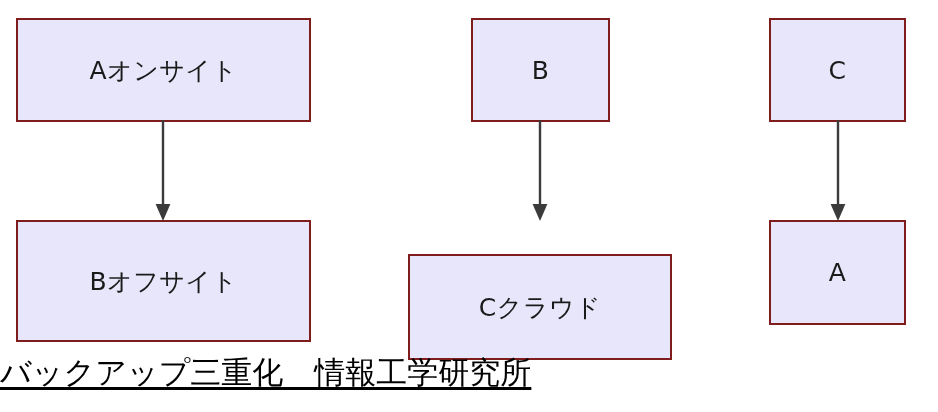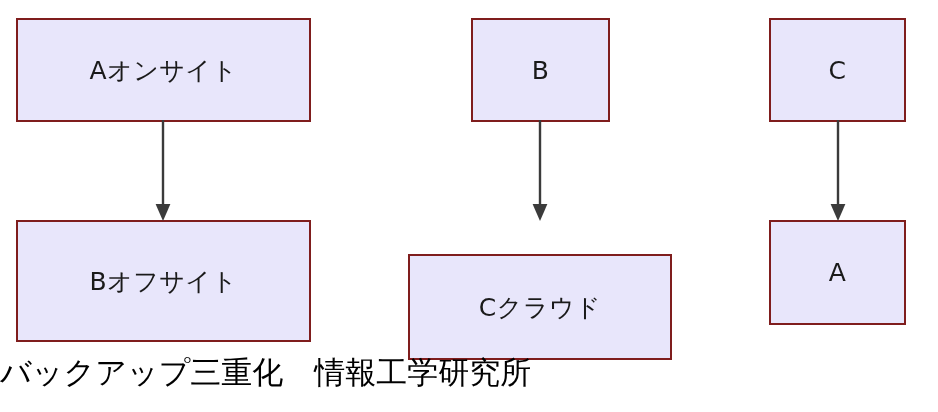--- a/index.html
+++ b/index.html
@@ -72,20 +72,21 @@
     top: 352px;
     width: 938px;
     height: 60px;
   }
   .caption-text {
     display: inline-block;
     font-family: "DejaVu Sans", "Liberation Sans", sans-serif;
     font-size: 31px;
     line-height: 40px;
     color: #000000;
+    text-decoration: underline;
     text-underline-offset: 4px;
     text-decoration-thickness: 3px;
     white-space: pre;
     letter-spacing: 0px;
   }
 </style>
 </head>
 <body>
 
 <div id="diagram-canvas">

